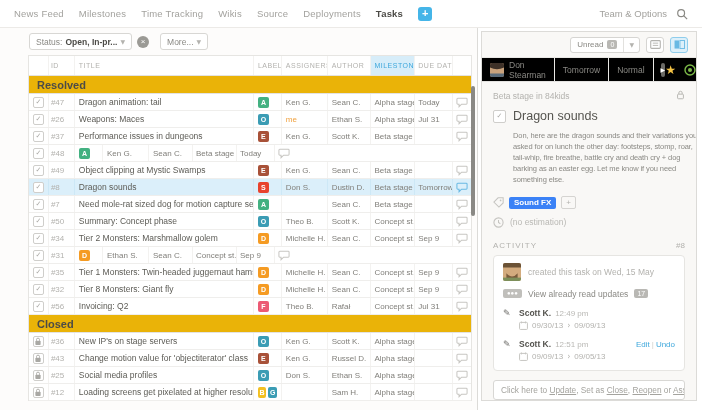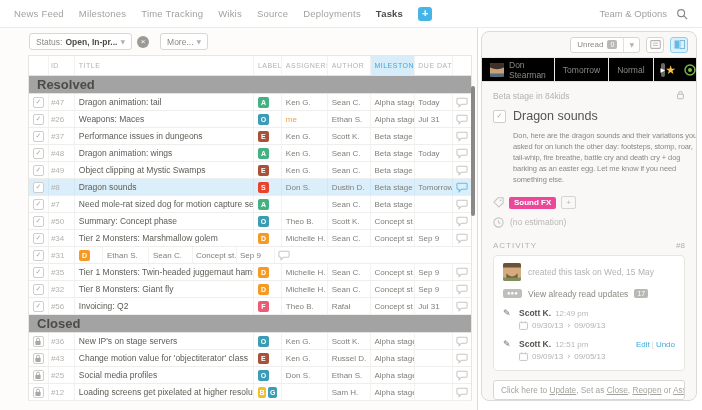--- a/index.html
+++ b/index.html
@@ -42,40 +42,40 @@
   .c-id   { width:26px; color:#b3b2ae; padding:0 2px; }
   .c-title{ width:180px; color:#5c5b55; font-size:8.5px; }
   .c-label{ width:28px; gap:2px; }
   .c-asgn { width:46px; }
   .c-auth { width:44px; }
   .c-mile { width:44px; padding:0 3px; }
   .c-due  { width:38px; padding:0 3px; }
   .c-comm { width:18px; justify-content:center; border-right:none; padding:0; }
   .thead .cell { font-size:7px; color:#b3b2ae; letter-spacing:.5px; }
   .thead .c-mile { background:#d7edf9; color:#3fa8dc; }
-  .sec { height:18px; line-height:18px; font-size:13px; font-weight:bold; color:#4c4b47;
-         padding-left:8px; border-bottom:1px solid #e4e3e1; background:#a3a3a3; }
+  .sec { height:18px; line-height:18px; font-size:11px; font-weight:bold; color:#4c4b47;
+         padding-left:8px; border-bottom:1px solid #e4e3e1; background:#eab308; }
   .cbox { width:11px; height:11px; border:1px solid #cfcecb; border-radius:2px; background:#fff;
           display:flex; align-items:center; justify-content:center; cursor:pointer; }
   .cbox .check { font-size:7px; color:#a9a8a4; line-height:1; }
   .row .lock { display:none; }
   .row.closed .lock { display:block; }
   .chip { width:11px; height:11px; border-radius:2px; color:#fff; font-size:7px; font-weight:bold;
           text-align:center; line-height:11px; display:inline-block; }
   .me { color:#f0a13e; }
   .row.selected { background:#dbeffa; }
   .row.selected .cell { border-right-color:#cde8f6; }
   .row.selected svg path { stroke:#69b9e3; }
   .vscroll { position:absolute; right:2px; top:58px; width:4px; height:130px;
              background:#8a8985; border-radius:2px; }
 
   
   .right { flex:1; position:relative; background:#fff; }
   .panel { position:absolute; left:3px; right:5px; top:3px; bottom:9px;
-           border:1px solid #dcdbd8; border-radius:8px; background:#f9f8f6; overflow:hidden; }
+           border:1px solid #dcdbd8; border-radius:0; background:#f9f8f6; overflow:hidden; }
   .topbar { height:26px; display:flex; align-items:center; justify-content:flex-end;
             gap:6px; padding:0 8px; border-bottom:1px solid #e9e8e5; }
   .unread { display:flex; height:16px; border:1px solid #d6d5d2; border-radius:3px; background:#fff;
             font-size:8px; color:#8a8984; overflow:hidden; cursor:pointer; }
   .unread .seg { display:flex; align-items:center; gap:4px; padding:0 6px; }
   .unread .seg.drop { border-left:1px solid #e2e1de; padding:0 5px; }
   .badge { background:#b9b8b4; color:#fff; border-radius:2px; font-size:7px; padding:1px 3px; line-height:1; }
   .toggle { width:18px; height:16px; border:1px solid #d6d5d2; border-radius:3px; background:#fff;
             display:flex; align-items:center; justify-content:center; cursor:pointer; }
   .toggle.active { border-color:#8fcdec; background:#ddf0fa; }
@@ -255,21 +255,20 @@
   </div>
 
   <div class="trow row resolved">
     <span class="cell c-check">
       <span class="cbox">
         <span class="check uicon">✓</span>
 
       </span>
     </span>
     <span class="cell c-id">#48</span>
-    <span class="cell c-title">Dragon animation: wings</span>
     <span class="cell c-label">
               <span class="chip" style="background: rgb(67, 177, 129);">A</span>
             </span>
     <span class="cell c-asgn">Ken G.</span>
     <span class="cell c-auth">Sean C.</span>
     <span class="cell c-mile">Beta stage</span>
     <span class="cell c-due">Today</span>
     <span class="cell c-comm">
       <svg viewBox="0 0 14 13" width="12" height="11">
                 <path d="M2 1.5 h10 a1 1 0 0 1 1 1 v5 a1 1 0 0 1 -1 1 h-5.5 l-3 3 v-3 H2 a1 1 0 0 1 -1 -1 v-5 a1 1 0 0 1 1 -1 z" fill="none" stroke="#c7c6c2" stroke-width="1.2"></path>
@@ -668,21 +667,21 @@
         <div class="desc">Don, here are the dragon sounds and their variations you asked for on lunch the other day: footsteps, stomp, roar, tail-whip, fire breathe, battle cry and death cry + dog barking as an easter egg. Let me know if you need something else.</div>
 
         <div class="tagrow">
           <span style="display:flex;">
             <svg viewBox="0 0 13 13" width="11" height="11">
                 <path d="M1 6 L6 1 h6 v6 l-5 5 z" fill="none" stroke="#c5c4c0" stroke-width="1.2"></path>
                 <circle cx="9" cy="4" r="1" fill="#c5c4c0"></circle>
               </svg>
           </span>
           <span style="display:flex;gap:4px;">
-              <span class="tag-chip" style="background: #ec4899;">Sound FX</span>
+              <span class="tag-chip" style="background: #3b82f6;">Sound FX</span>
             </span>
           <span class="addtag">+</span>
         </div>
 
         <div class="estrow">
           <span style="display:flex;">
             <svg viewBox="0 0 12 12" width="11" height="11">
                 <circle cx="6" cy="6" r="5" fill="none" stroke="#c5c4c0" stroke-width="1.2"></circle>
                 <path d="M6 3.2 V6 l2 1.4" fill="none" stroke="#c5c4c0" stroke-width="1.1"></path>
               </svg>

